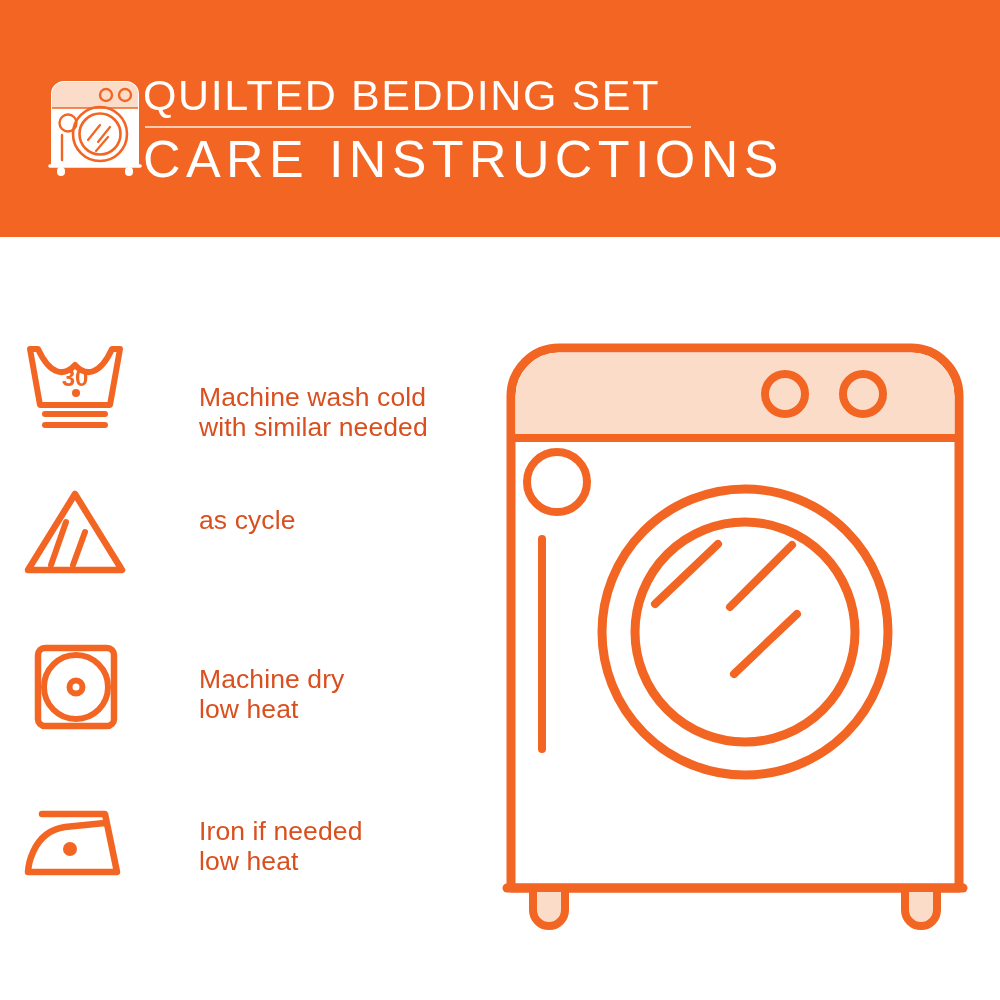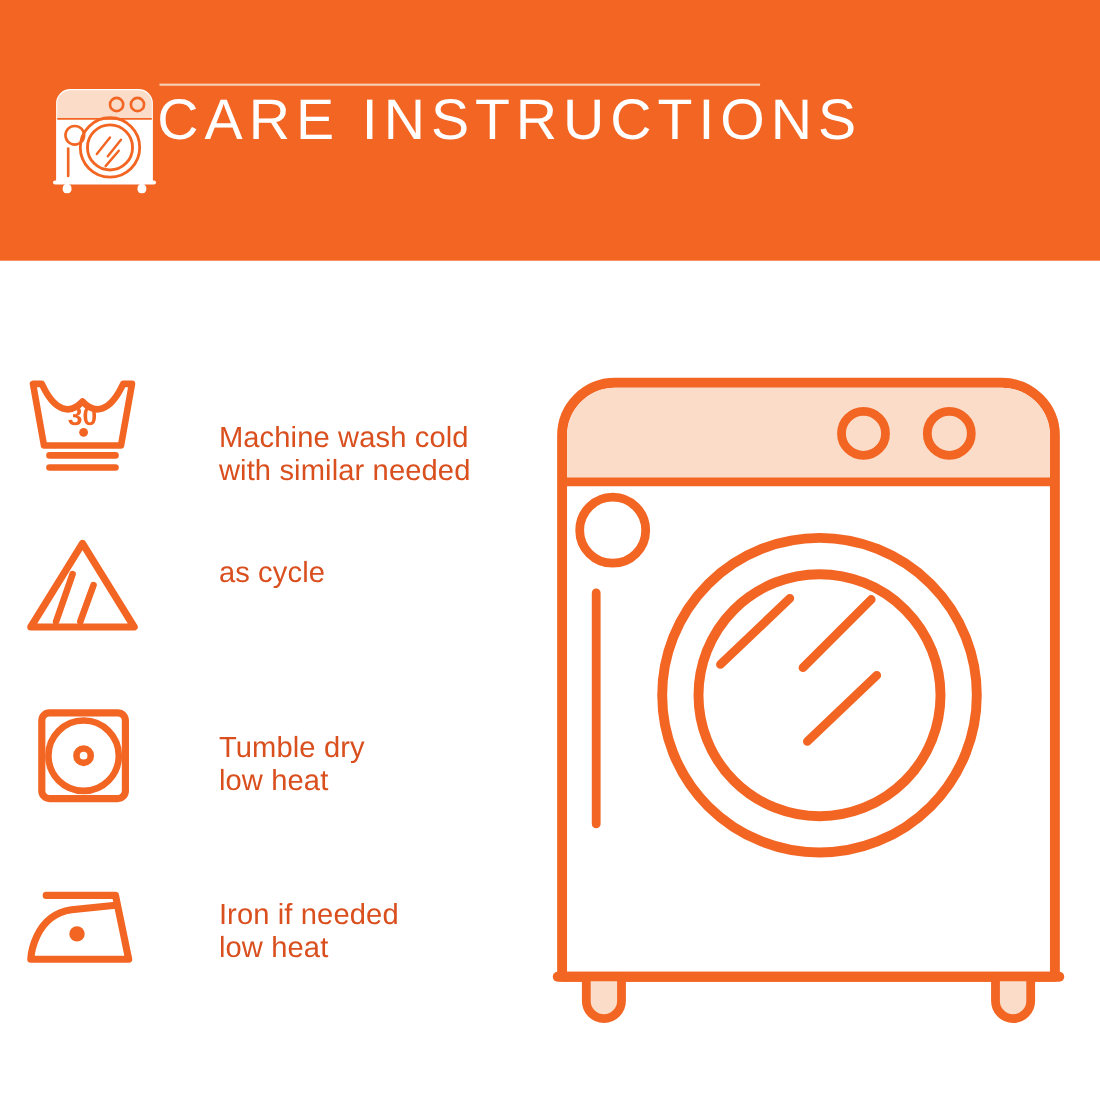--- a/index.html
+++ b/index.html
@@ -111,20 +111,21 @@
       <line x1="54" y1="70" x2="66" y2="55" stroke="#F26522" stroke-width="2.2" stroke-linecap="round"></line>
       <line x1="52" y1="79" x2="64" y2="65" stroke="#F26522" stroke-width="2.2" stroke-linecap="round"></line>
 
       <line x1="6" y1="94" x2="96" y2="94" stroke="#FFFFFF" stroke-width="3.6" stroke-linecap="round"></line>
       <rect x="13" y="95" width="8" height="9" rx="4" fill="#FFFFFF"></rect>
       <rect x="81" y="95" width="8" height="9" rx="4" fill="#FFFFFF"></rect>
     </svg>
   </div>
 
   <div id="header-titles">
+    <div id="title-line1">QUILTED BEDDING SET</div>
     <div id="title-divider"></div>
     <div id="title-line2">CARE INSTRUCTIONS</div>
   </div>
 
 </div>
 
 <div id="content">
 
   <div class="care-row" id="row-0">
     <div class="care-icon">
@@ -160,21 +161,21 @@
 
   <div class="care-row" id="row-2">
     <div class="care-icon">
       <svg viewBox="0 0 110 100" width="110" height="100">
         <rect x="18" y="8" width="76" height="78" rx="7" fill="none" stroke="#F26522" stroke-width="6.5"></rect>
         <circle cx="56" cy="47" r="32" fill="none" stroke="#F26522" stroke-width="6"></circle>
         <circle cx="56" cy="47" r="6.5" fill="none" stroke="#F26522" stroke-width="6"></circle>
       </svg>
     </div>
     <div class="care-text">
-      <span class="ln">Tumble dry</span>
+      <span class="ln">Machine dry</span>
       <span class="ln">low heat</span>
     </div>
   </div>
 
   <div class="care-row" id="row-3">
     <div class="care-icon">
       <svg viewBox="0 0 110 100" width="110" height="100">
         <path d="M22 22 L85 22 L97 80 L8 80 C8 80 10 40 45 35 L85 31" fill="none" stroke="#F26522" stroke-width="6.5" stroke-linejoin="round" stroke-linecap="round"></path>
         <circle cx="50" cy="57" r="7" fill="#F26522"></circle>
       </svg>

